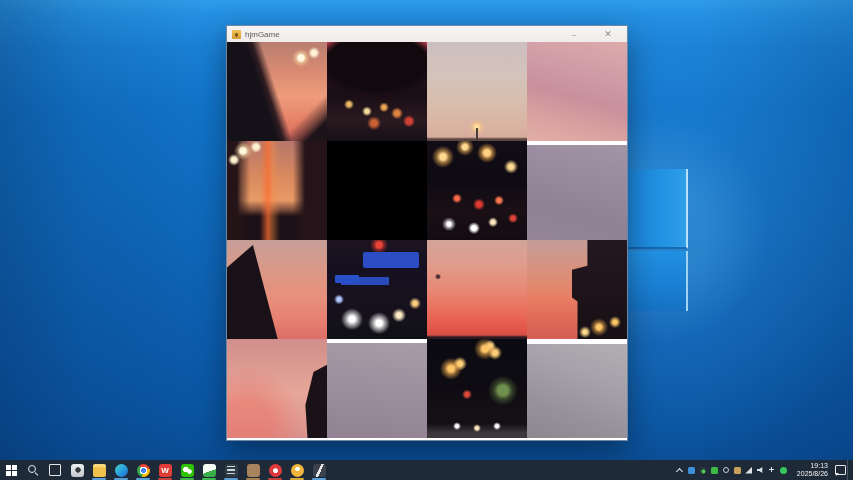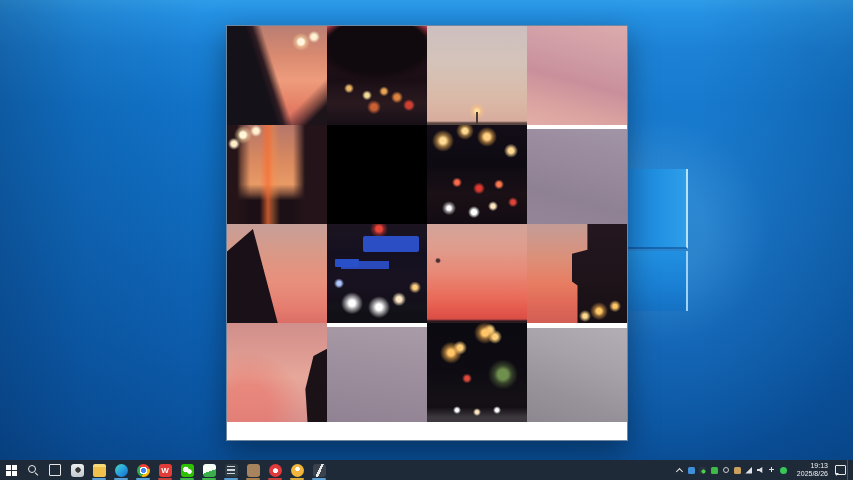--- a/index.html
+++ b/index.html
@@ -205,20 +205,26 @@
 </style>
 </head>
 <body>
 
 <div class="desktop">
   <div class="logo-pane pane-top"></div>
   <div class="logo-pane pane-bottom"></div>
 </div>
 
 <div class="win">
+  <div class="titlebar">
+    <span class="win-ic"></span>
+    <span class="win-title">hjmGame</span>
+    <span class="cap-btn">–</span>
+    <span class="cap-btn close">✕</span>
+  </div>
   <div class="puzzle">
       <div class="tile t1"></div>
       <div class="tile t2"></div>
       <div class="tile t3"></div>
       <div class="tile t4"></div>
       <div class="tile t5"></div>
       <div class="tile t6"></div>
       <div class="tile t7"></div>
       <div class="tile t8"></div>
       <div class="tile t9"></div>

